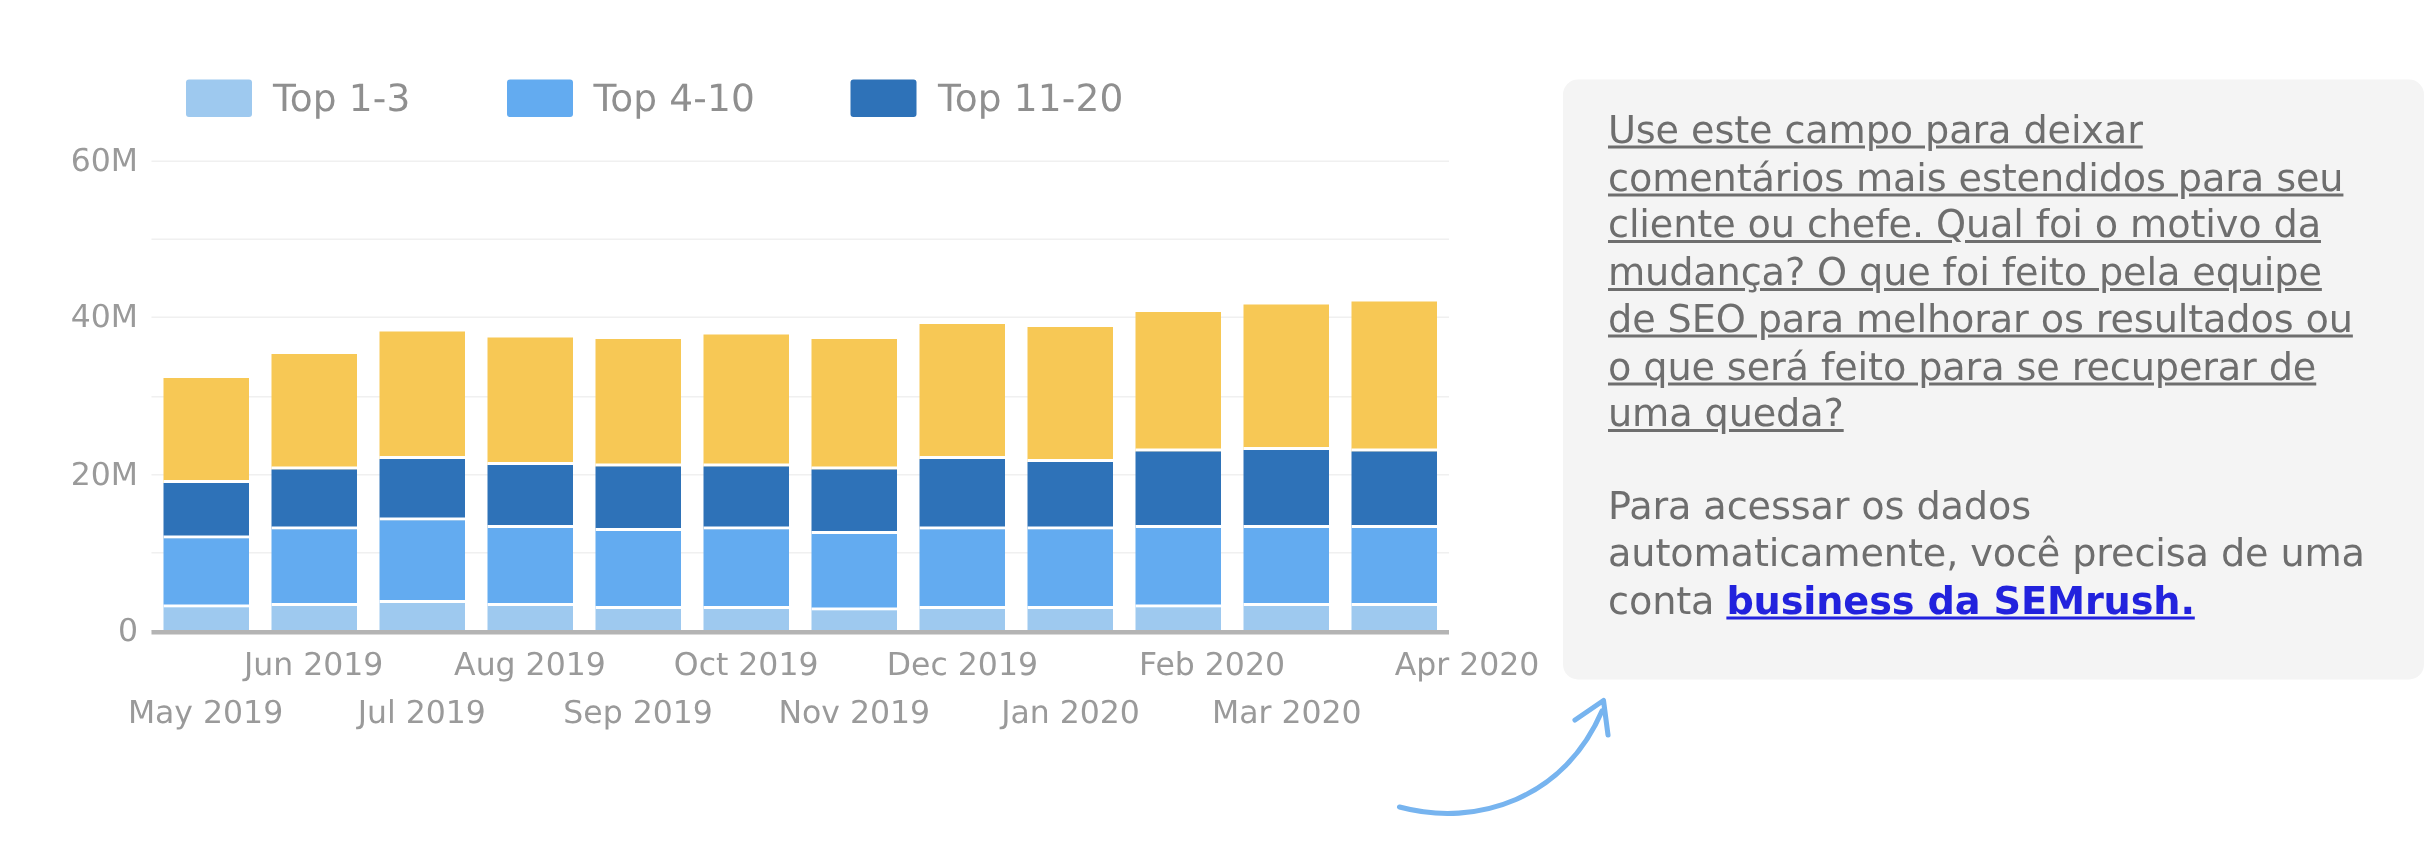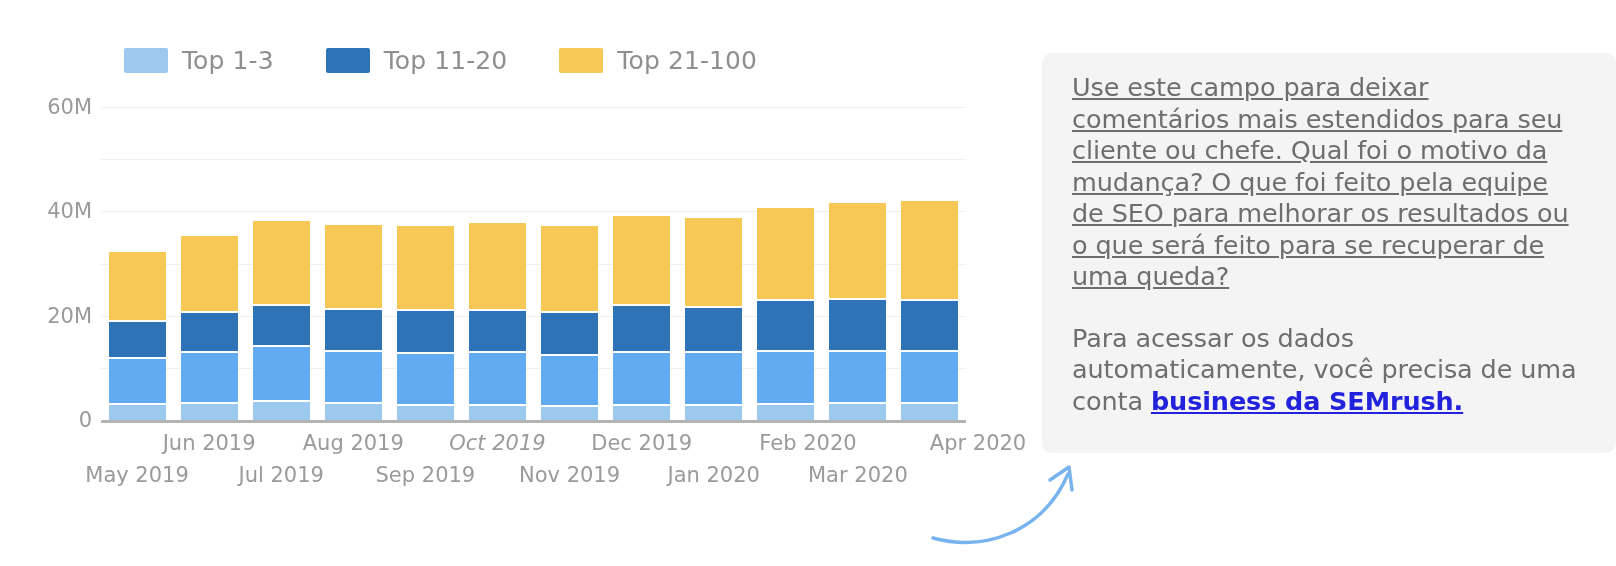--- a/index.html
+++ b/index.html
@@ -24,22 +24,22 @@
     height: 566px;
   }
 
   
   #chart-legend {
     position: absolute;
     left: 104px;
     top: 46px;
     height: 34px;
     display: flex;
-    align-items: flex-start;
-    gap: 4px;
+    align-items: flex-end;
+    gap: 16px;
     padding-left: 20px;
   }
   .legend-item {
     display: flex;
     align-items: center;
     margin-right: 48px;
   }
   .legend-swatch {
     width: 44px;
     height: 25px;
@@ -171,26 +171,26 @@
 <body>
 
 <div id="chart-panel">
 
   <div id="chart-legend">
       <div class="legend-item">
         <span class="legend-swatch" style="background: rgb(158, 201, 239);"></span>
         <span class="legend-label">Top 1-3</span>
       </div>
       <div class="legend-item">
+        <span class="legend-swatch" style="background: rgb(99, 171, 240);"></span>
+        <span class="legend-label">Top 4-10</span>
+      </div>
+      <div class="legend-item">
         <span class="legend-swatch" style="background: rgb(46, 114, 184);"></span>
         <span class="legend-label">Top 11-20</span>
-      </div>
-      <div class="legend-item">
-        <span class="legend-swatch" style="background: rgb(247, 200, 85);"></span>
-        <span class="legend-label">Top 21-100</span>
       </div>
     </div>
 
   <div id="y-axis">
       <div class="ytick" style="top: 420px;">0</div>
       <div class="ytick" style="top: 315.667px;">20M</div>
       <div class="ytick" style="top: 211.333px;">40M</div>
       <div class="ytick" style="top: 107px;">60M</div>
     </div>
 
@@ -280,21 +280,21 @@
         <div class="bar-seg" style="height: 98.0733px; background: rgb(247, 200, 85);"></div>
       </div>
     </div>
 
   <div id="x-axis">
       <div class="xtick row-bottom" style="left: 36.0417px;">May 2019</div>
       <div class="xtick row-top" style="left: 108.125px;">Jun 2019</div>
       <div class="xtick row-bottom" style="left: 180.208px;">Jul 2019</div>
       <div class="xtick row-top" style="left: 252.292px;">Aug 2019</div>
       <div class="xtick row-bottom" style="left: 324.375px;">Sep 2019</div>
-      <div class="xtick row-top" style="left: 396.458px; font-style: italic;">Oct 2019</div>
+      <div class="xtick row-top" style="left: 396.458px;">Oct 2019</div>
       <div class="xtick row-bottom" style="left: 468.542px;">Nov 2019</div>
       <div class="xtick row-top" style="left: 540.625px;">Dec 2019</div>
       <div class="xtick row-bottom" style="left: 612.708px;">Jan 2020</div>
       <div class="xtick row-top" style="left: 707px;">Feb 2020</div>
       <div class="xtick row-bottom" style="left: 756.875px;">Mar 2020</div>
       <div class="xtick row-top" style="left: 877px;">Apr 2020</div>
     </div>
 </div>
 
 <div id="comment-panel" style="background: rgb(244, 244, 244);">

